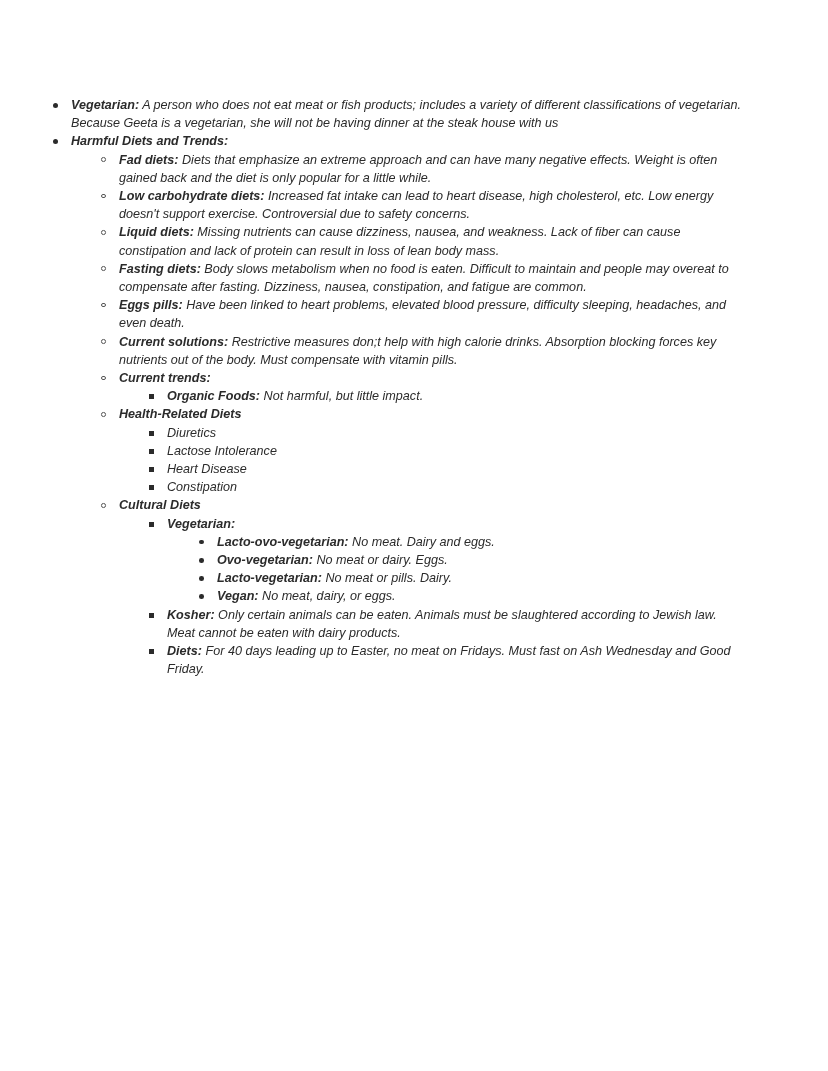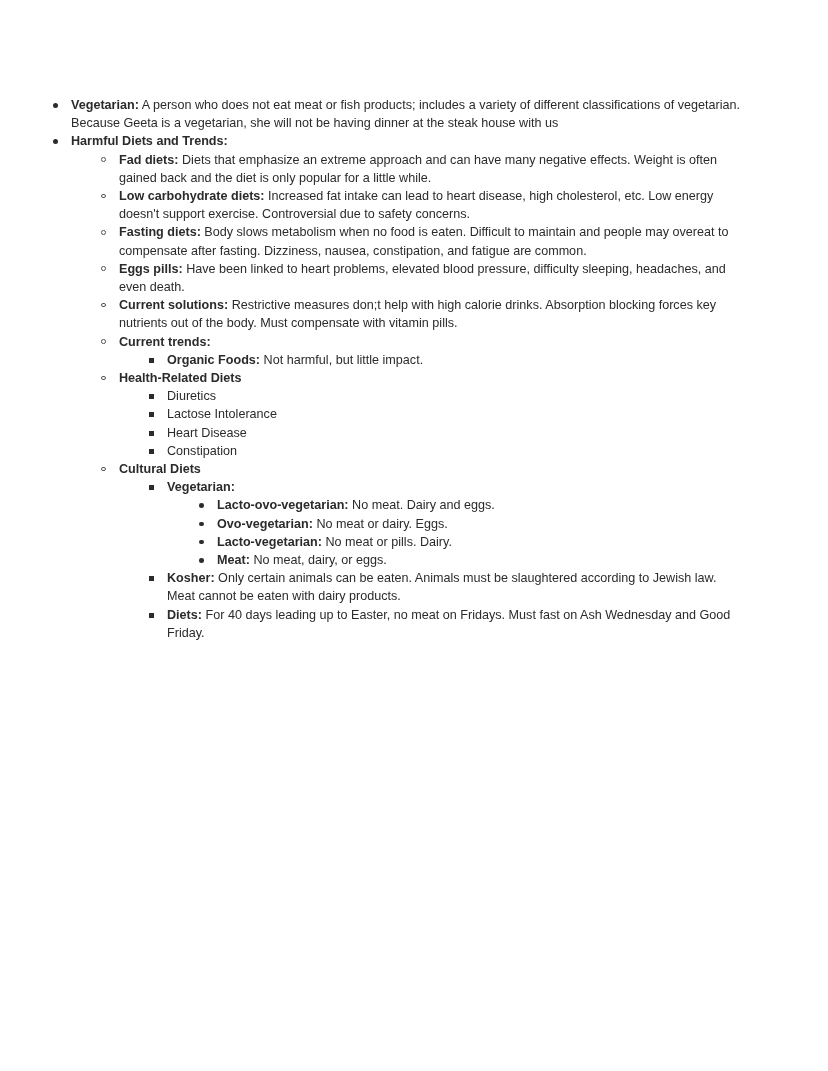--- a/index.html
+++ b/index.html
@@ -15,20 +15,21 @@
     -webkit-font-smoothing: antialiased;
   }
   #page {
     position: relative;
     width: 828px;
     height: 1071px;
     background: #ffffff;
     box-sizing: border-box;
     padding: 96px 83px 16px 52px;
     overflow: hidden;
+    font-style: italic;
   }
   ul.lvl {
     list-style: none;
     margin: 0;
     padding: 0;
   }
   li.item {
     position: relative;
     font-size: 12.6px;
     line-height: 18.2px;
@@ -137,20 +138,26 @@
             </li>
             <li class="item">
               <div class="row">
                 <span class="marker m-circle"></span>
                 <span class="body"><span class="lead">Low carbohydrate diets:</span><span class="rest"> Increased fat intake can lead to heart disease, high cholesterol, etc. Low energy doesn't support exercise. Controversial due to safety concerns.</span></span>
               </div>
             </li>
             <li class="item">
               <div class="row">
                 <span class="marker m-circle"></span>
+                <span class="body"><span class="lead">Liquid diets:</span><span class="rest"> Missing nutrients can cause dizziness, nausea, and weakness. Lack of fiber can cause constipation and lack of protein can result in loss of lean body mass.</span></span>
+              </div>
+            </li>
+            <li class="item">
+              <div class="row">
+                <span class="marker m-circle"></span>
                 <span class="body"><span class="lead">Fasting diets:</span><span class="rest"> Body slows metabolism when no food is eaten. Difficult to maintain and people may overeat to compensate after fasting. Dizziness, nausea, constipation, and fatigue are common.</span></span>
               </div>
             </li>
             <li class="item">
               <div class="row">
                 <span class="marker m-circle"></span>
                 <span class="body"><span class="lead">Eggs pills:</span><span class="rest"> Have been linked to heart problems, elevated blood pressure, difficulty sleeping, headaches, and even death.</span></span>
               </div>
             </li>
             <li class="item">
@@ -235,21 +242,21 @@
                     </li>
                     <li class="item">
                       <div class="row">
                         <span class="marker m-disc-sm"></span>
                         <span class="body"><span class="lead">Lacto-vegetarian:</span><span class="rest"> No meat or pills. Dairy.</span></span>
                       </div>
                     </li>
                     <li class="item">
                       <div class="row">
                         <span class="marker m-disc-sm"></span>
-                        <span class="body"><span class="lead">Meat:</span><span class="rest"> No meat, dairy, or eggs.</span></span>
+                        <span class="body"><span class="lead">Vegan:</span><span class="rest"> No meat, dairy, or eggs.</span></span>
                       </div>
                     </li>
                   </ul>
                 </li>
                 <li class="item">
                   <div class="row">
                     <span class="marker m-square"></span>
                     <span class="body"><span class="lead">Kosher:</span><span class="rest"> Only certain animals can be eaten. Animals must be slaughtered according to Jewish law. Meat cannot be eaten with dairy products.</span></span>
                   </div>
                 </li>

